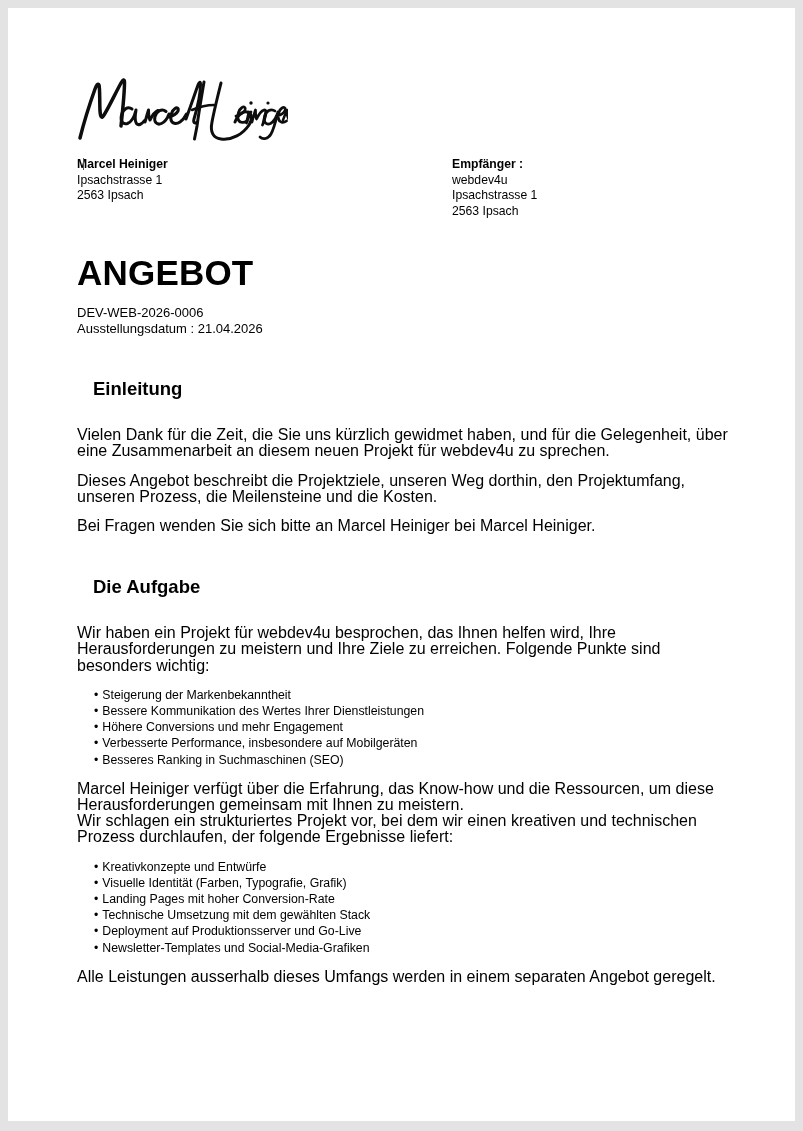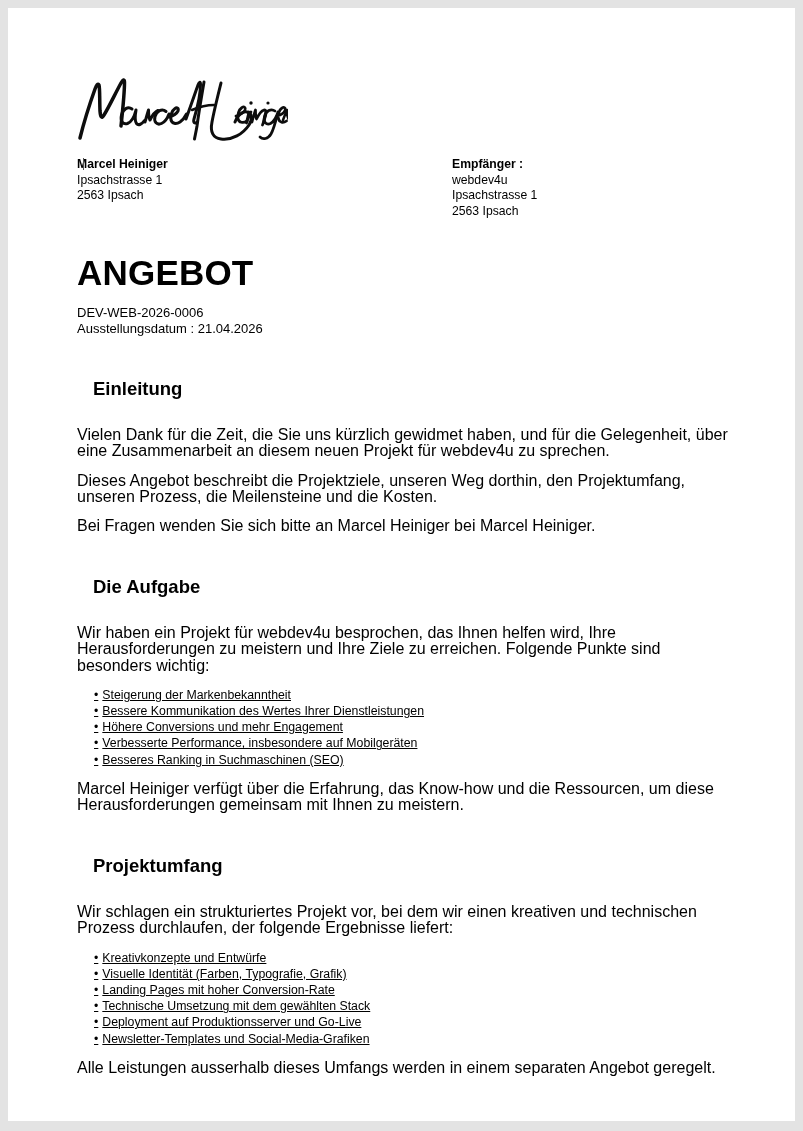--- a/index.html
+++ b/index.html
@@ -106,21 +106,20 @@
     font-size: 16px;
     line-height: 16.2px;
     color: #000;
   }
   p.para:last-child { margin-bottom: 0; }
 
   ul.bullets {
     margin: 0 0 13px 0;
     padding: 0 0 0 25px;
     list-style: none;
-    text-decoration: underline;
   }
   ul.bullets li {
     font-size: 12.3px;
     line-height: 16.2px;
     color: #000;
     white-space: nowrap;
   }
   ul.bullets li .dot { margin-right: 4px; }
 
   .section { display: block; }
@@ -208,21 +207,20 @@
         <li><span class="dot">•</span><span>Steigerung der Markenbekanntheit</span></li>
         <li><span class="dot">•</span><span>Bessere Kommunikation des Wertes Ihrer Dienstleistungen</span></li>
         <li><span class="dot">•</span><span>Höhere Conversions und mehr Engagement</span></li>
         <li><span class="dot">•</span><span>Verbesserte Performance, insbesondere auf Mobilgeräten</span></li>
         <li><span class="dot">•</span><span>Besseres Ranking in Suchmaschinen (SEO)</span></li>
       </ul>
       <p class="para">Marcel Heiniger verfügt über die Erfahrung, das Know-how und die Ressourcen, um diese Herausforderungen gemeinsam mit Ihnen zu meistern.</p>
     </section>
 
     <section class="section">
-      <h2 class="section-heading">Projektumfang</h2>
       <p class="para">Wir schlagen ein strukturiertes Projekt vor, bei dem wir einen kreativen und technischen Prozess durchlaufen, der folgende Ergebnisse liefert:</p>
       <ul class="bullets">
         <li><span class="dot">•</span><span>Kreativkonzepte und Entwürfe</span></li>
         <li><span class="dot">•</span><span>Visuelle Identität (Farben, Typografie, Grafik)</span></li>
         <li><span class="dot">•</span><span>Landing Pages mit hoher Conversion-Rate</span></li>
         <li><span class="dot">•</span><span>Technische Umsetzung mit dem gewählten Stack</span></li>
         <li><span class="dot">•</span><span>Deployment auf Produktionsserver und Go-Live</span></li>
         <li><span class="dot">•</span><span>Newsletter-Templates und Social-Media-Grafiken</span></li>
       </ul>
       <p class="para">Alle Leistungen ausserhalb dieses Umfangs werden in einem separaten Angebot geregelt.</p>

